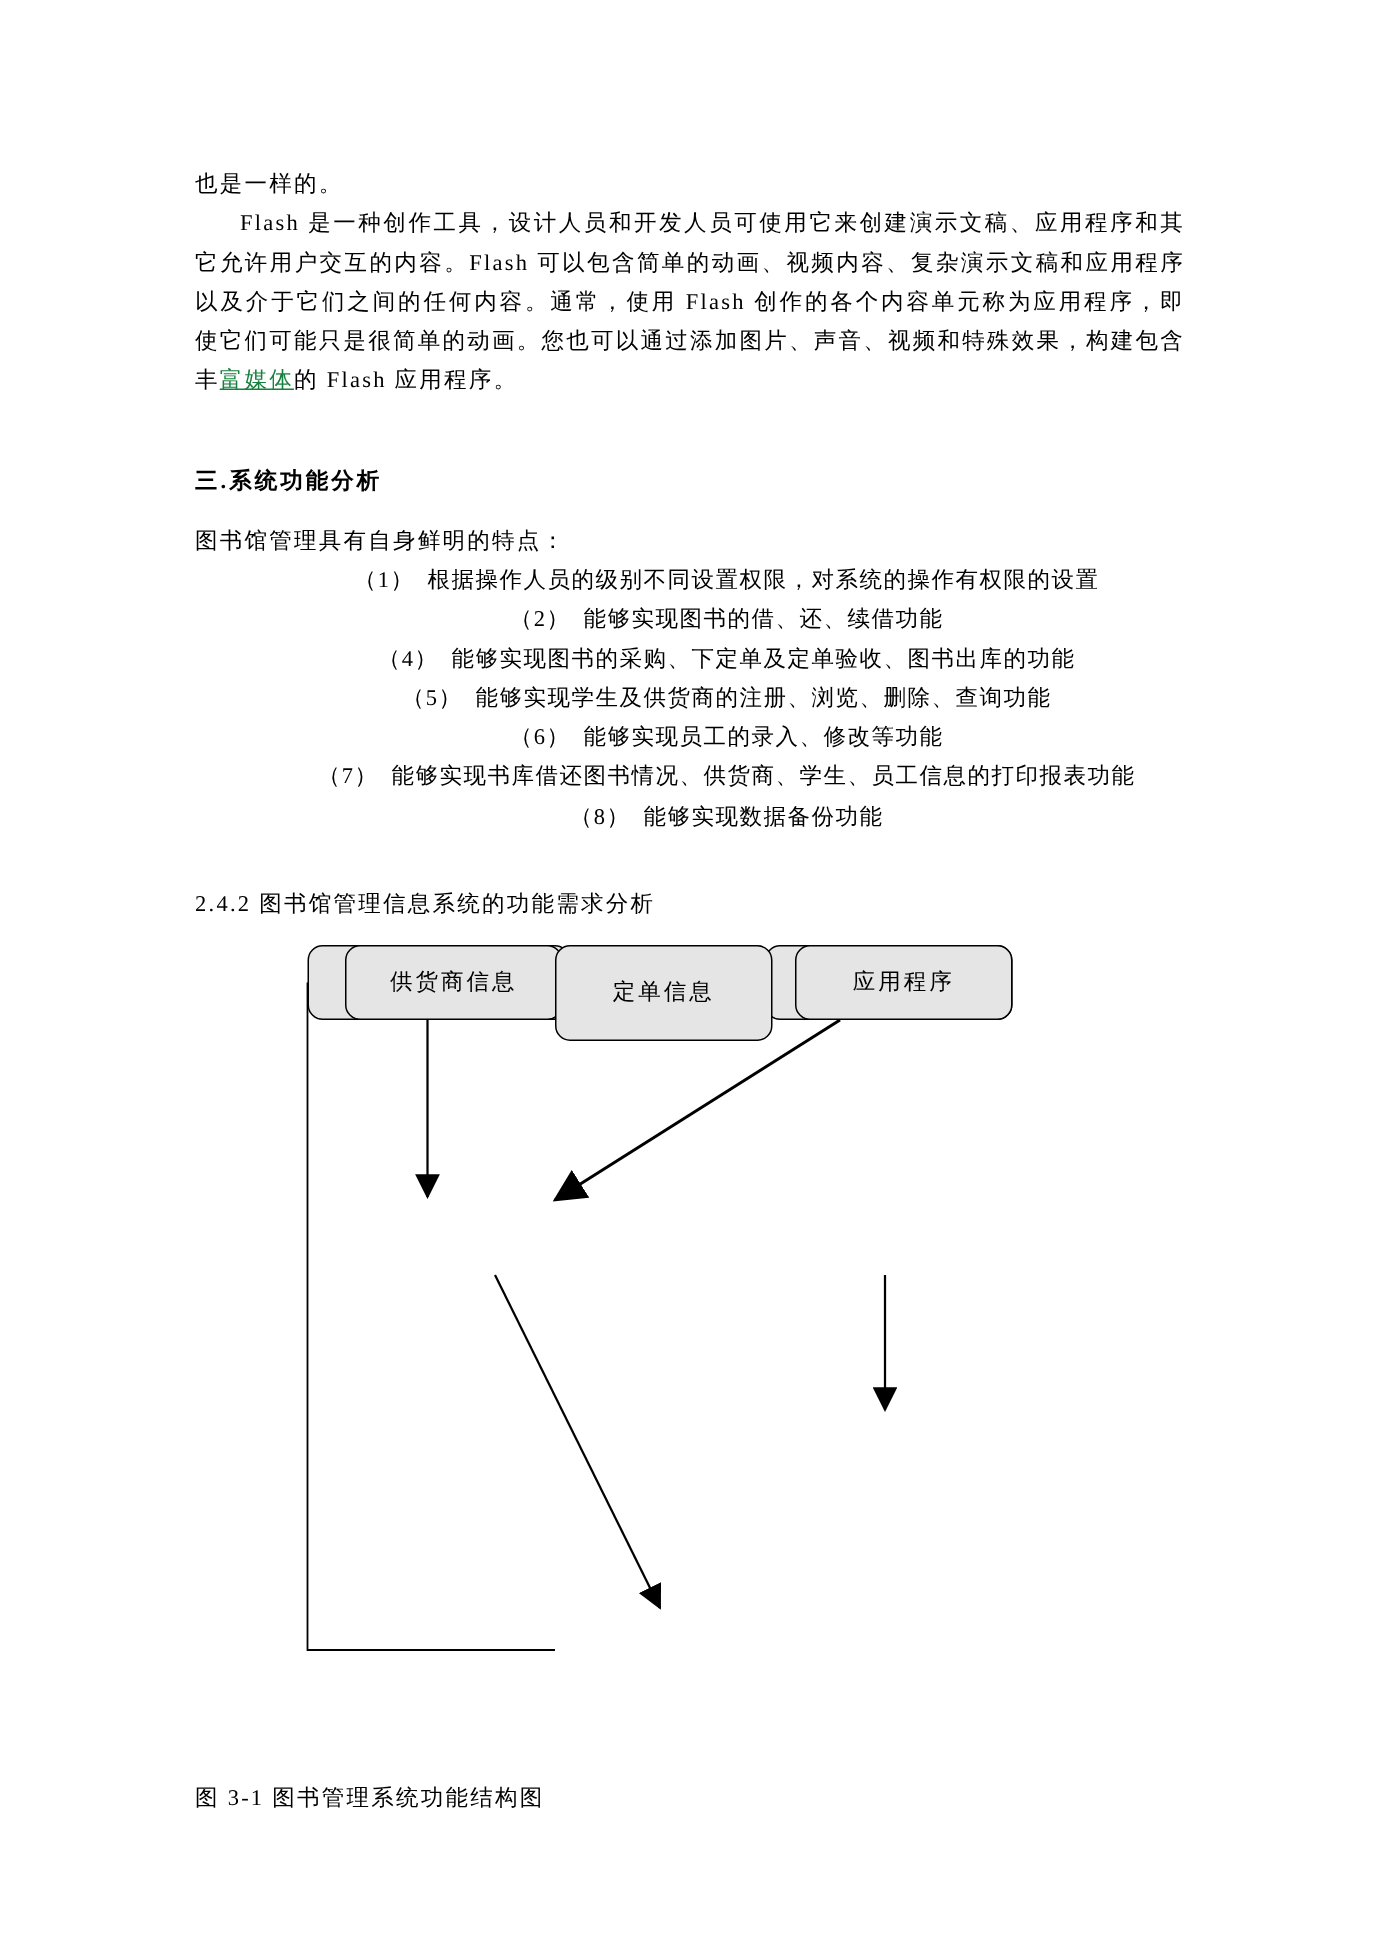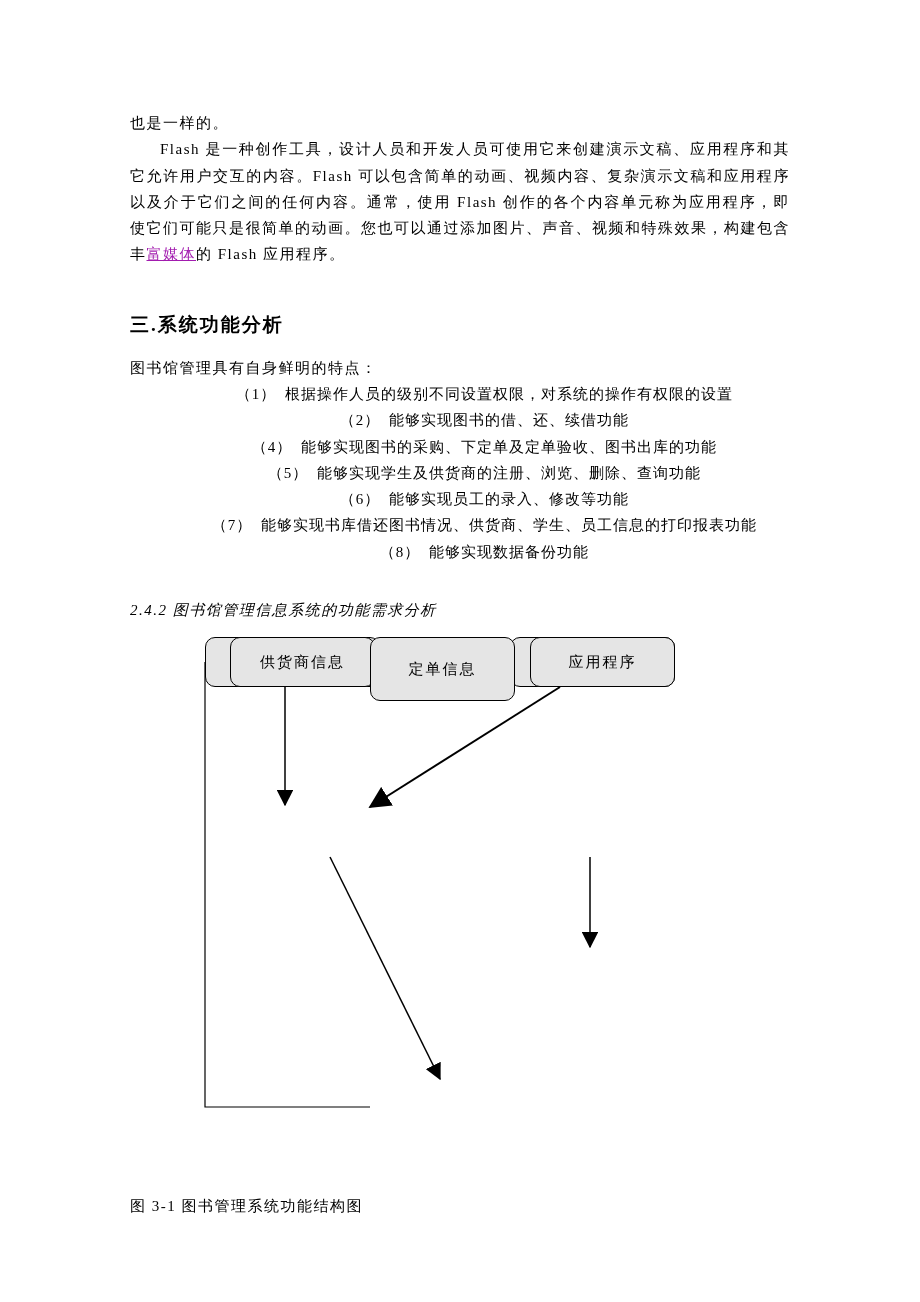--- a/index.html
+++ b/index.html
@@ -12,34 +12,33 @@
     padding: 110px 130px 80px 130px;
     width: 920px;
     box-sizing: border-box;
   }
   .para {
     text-align: justify;
     letter-spacing: 1.5px;
     margin: 0;
   }
   .indent { text-indent: 2em; }
-  a.link { color: #a21caf; }
+  a.link { color: #15803d; }
   h2.section {
-    font-size: 19px;
+    font-size: 15px;
     font-weight: bold;
     letter-spacing: 2px;
     margin: 40px 0 14px 0;
   }
   .list { margin-left: 40px; text-align: center; }
   .list .row { letter-spacing: 1px; }
   .list .num { display: inline-block; width: 58px; }
   .subhead {
     letter-spacing: 1.5px;
     margin: 32px 0 14px 0;
-    font-style: italic;
   }
   .diagram-wrap { position: relative; width: 660px; height: 520px; margin: 0 auto; }
   .node {
     position: absolute;
     border: 1px solid #000;
     border-radius: 10px;
     background: #e5e5e5;
     display: flex;
     align-items: center;
     justify-content: center;

